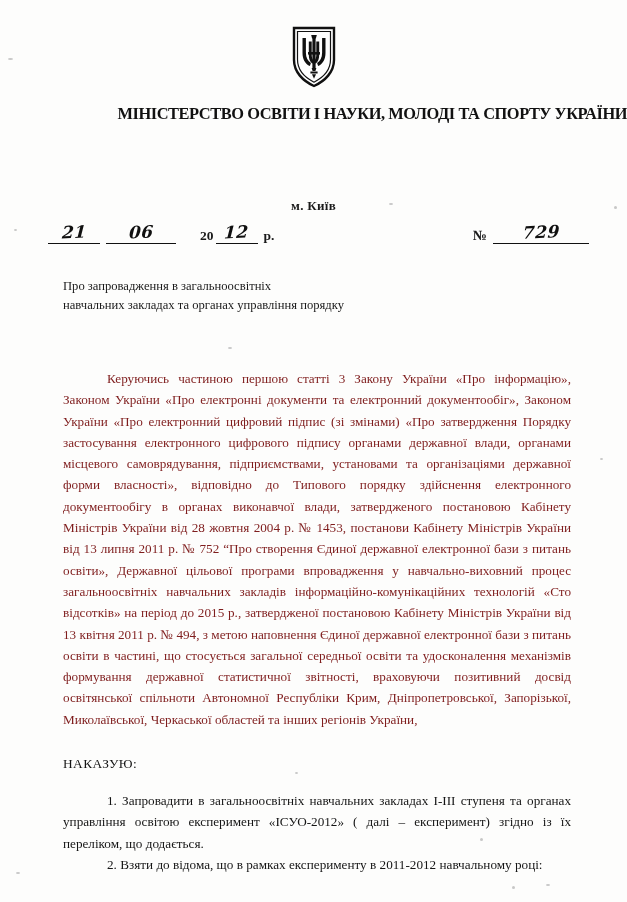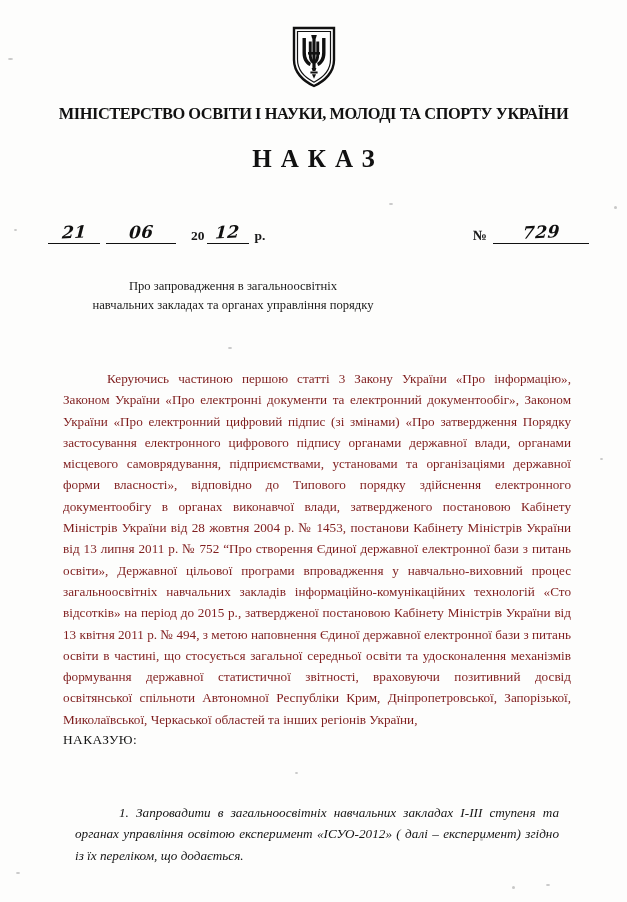--- a/index.html
+++ b/index.html
@@ -37,21 +37,21 @@
     width: 46px;
     height: 62px;
   }
 
   
   .ministry {
     position: absolute;
     top: 104px;
     left: 0;
     width: 100%;
-    text-align: center;
+    text-align: right;
     font-family: "Liberation Serif", "DejaVu Serif", serif;
     font-weight: bold;
     font-size: 16.4px;
     letter-spacing: -0.45px;
     white-space: nowrap;
     color: #111;
   }
 
   
   .order-word {
@@ -123,76 +123,75 @@
     display: inline-block;
     text-align: center;
     line-height: 1.05;
     padding-bottom: 1px;
   }
   .blank-day   { width: 52px; }
   .blank-month { width: 70px; margin-left: 6px; }
   .blank-year  { width: 42px; margin-left: 2px; }
   .blank-num   { width: 96px; margin-left: 6px; }
 
-  .lit20 { margin-left: 15px; font-size: 13.5px; font-weight: bold; letter-spacing: 0; }
+  .lit20 { margin-left: 24px; font-size: 13.5px; font-weight: bold; letter-spacing: 0; }
   .lit-r { margin-left: 6px; font-size: 13.5px; font-weight: bold; }
   .lit-no { font-size: 14px; font-weight: bold; }
 
   
   .subject {
     position: absolute;
     top: 277px;
     left: 63px;
     width: 340px;
     font-size: 12.6px;
     line-height: 18.5px;
     color: #1a1a1a;
   }
-  .subject div { white-space: nowrap; text-align: center; }
+  .subject div { white-space: nowrap; }
 
   
   .preamble {
     position: absolute;
     top: 368px;
     left: 63px;
     width: 508px;
     font-size: 13.2px;
     line-height: 21.3px;
     text-align: justify;
     text-align-last: left;
     text-indent: 44px;
     color: #7f1d1d;
     hyphens: none;
   }
 
   
   .command {
     position: absolute;
-    top: 732px;
+    top: 756px;
     left: 63px;
     font-size: 13.4px;
     letter-spacing: 0.4px;
     color: #151515;
   }
 
   .items {
     position: absolute;
     top: 790px;
     left: 63px;
     width: 508px;
     font-size: 13.2px;
     line-height: 21.3px;
     color: #151515;
   }
   .item {
     text-align: justify;
     text-align-last: left;
     text-indent: 44px;
-    margin: 12px;
-    font-style: italic;
+    margin: 0;
   }
   .item + .item { margin-top: 0; }
 
   
   .speckle {
     position: absolute;
     pointer-events: none;
     background: #9a9a9a;
     opacity: .55;
     border-radius: 50%;
@@ -229,22 +228,22 @@
           <path d="M20.6 42.0 h4.8 l-1.0 3.0 h-2.8 z"></path>
           <path d="M19.4 45.6 h7.2 v2.0 h-7.2 z"></path>
           <path d="M21.0 48.2 h4.0 l-2.0 4.6 z"></path>
         </g>
       </svg>
     </span>
   </div>
 
   <div class="ministry">МІНІСТЕРСТВО ОСВІТИ І НАУКИ, МОЛОДІ ТА СПОРТУ УКРАЇНИ</div>
 
-  <div class="order-word">НАКАЗ</div>
-
+
+  <div class="city">м. Київ</div>
 
   <div class="meta-row">
 
     <div class="date-group">
       <span class="blank blank-day">
         <span class="hand">21</span>
       </span>
       <span class="blank blank-month">
         <span class="hand">06</span>
       </span>
@@ -267,20 +266,21 @@
     <div>Про запровадження в загальноосвітніх</div>
     <div>навчальних закладах та органах управління порядку</div>
   </div>
 
   <div class="preamble">Керуючись частиною першою статті 3 Закону України «Про інформацію»,  Законом України «Про електронні документи та електронний документообіг», Законом України «Про електронний цифровий підпис (зі змінами) «Про затвердження Порядку застосування електронного цифрового підпису органами державної влади, органами місцевого самоврядування, підприємствами, установами та організаціями державної форми власності», відповідно до Типового порядку здійснення електронного документообігу в органах виконавчої влади, затвердженого постановою Кабінету Міністрів України  від 28 жовтня 2004 р.  № 1453,  постанови Кабінету Міністрів України від 13 липня 2011 р. № 752 “Про створення Єдиної державної електронної бази з питань освіти», Державної цільової програми впровадження у навчально-виховний процес загальноосвітніх навчальних закладів інформаційно-комунікаційних технологій «Сто відсотків» на період до 2015 р., затвердженої постановою Кабінету Міністрів України від 13 квітня 2011 р. № 494, з метою наповнення Єдиної державної електронної бази з питань освіти в частині, що стосується загальної середньої освіти та удосконалення механізмів формування державної статистичної звітності, враховуючи позитивний досвід освітянської спільноти Автономної Республіки  Крим, Дніпропетровської, Запорізької, Миколаївської, Черкаської областей та інших регіонів України,</div>
 
   <div class="command">НАКАЗУЮ:</div>
 
   <div class="items">
     <p class="item">1.  Запровадити    в загальноосвітніх навчальних закладах І-ІІІ ступеня та органах управління освітою експеримент «ІСУО-2012» ( далі – експеримент) згідно із їх переліком, що додається.</p>
+    <p class="item">2.  Взяти до відома, що в рамках експерименту в 2011-2012 навчальному році:</p>
   </div>
 
   <span class="speckle" style="left:8px;  top:58px;  width:5px; height:2px;"></span>
   <span class="speckle" style="left:614px; top:206px; width:3px; height:3px;"></span>
   <span class="speckle" style="left:389px; top:203px; width:4px; height:2px;"></span>
   <span class="speckle" style="left:14px;  top:229px; width:3px; height:2px;"></span>
   <span class="speckle" style="left:600px; top:458px; width:3px; height:2px;"></span>
   <span class="speckle" style="left:228px; top:347px; width:4px; height:2px;"></span>
   <span class="speckle" style="left:480px; top:838px; width:3px; height:3px;"></span>
   <span class="speckle" style="left:546px; top:884px; width:4px; height:2px;"></span>

